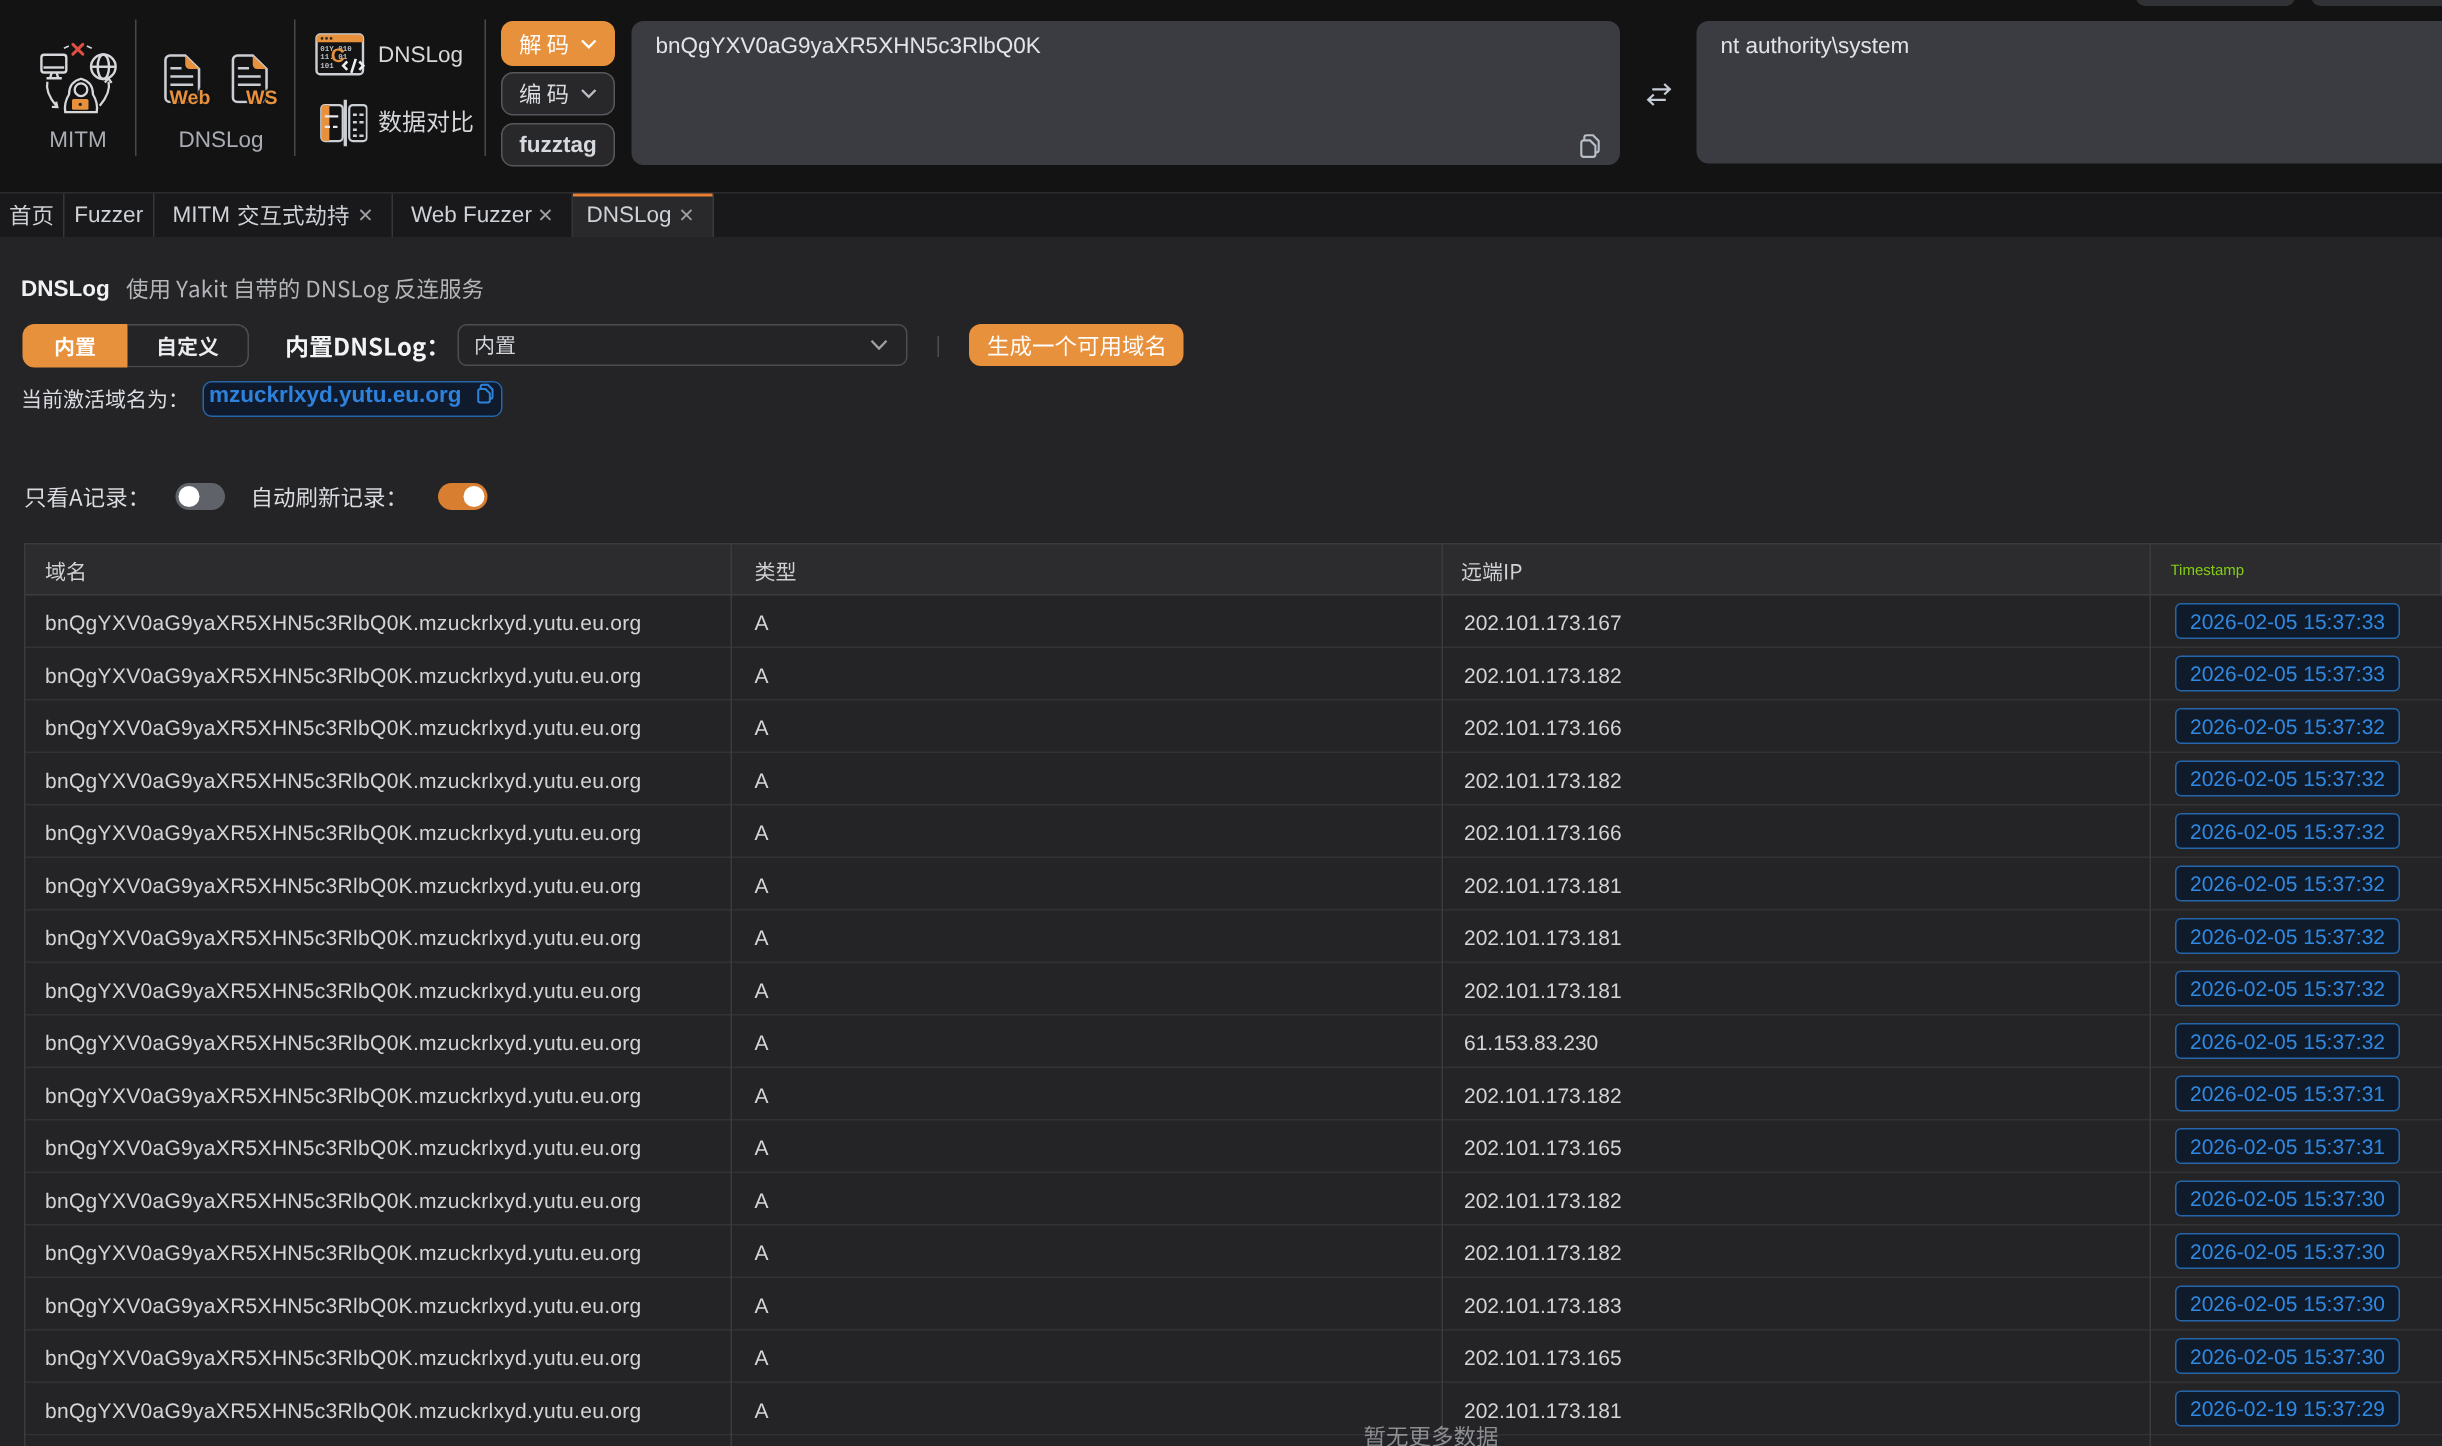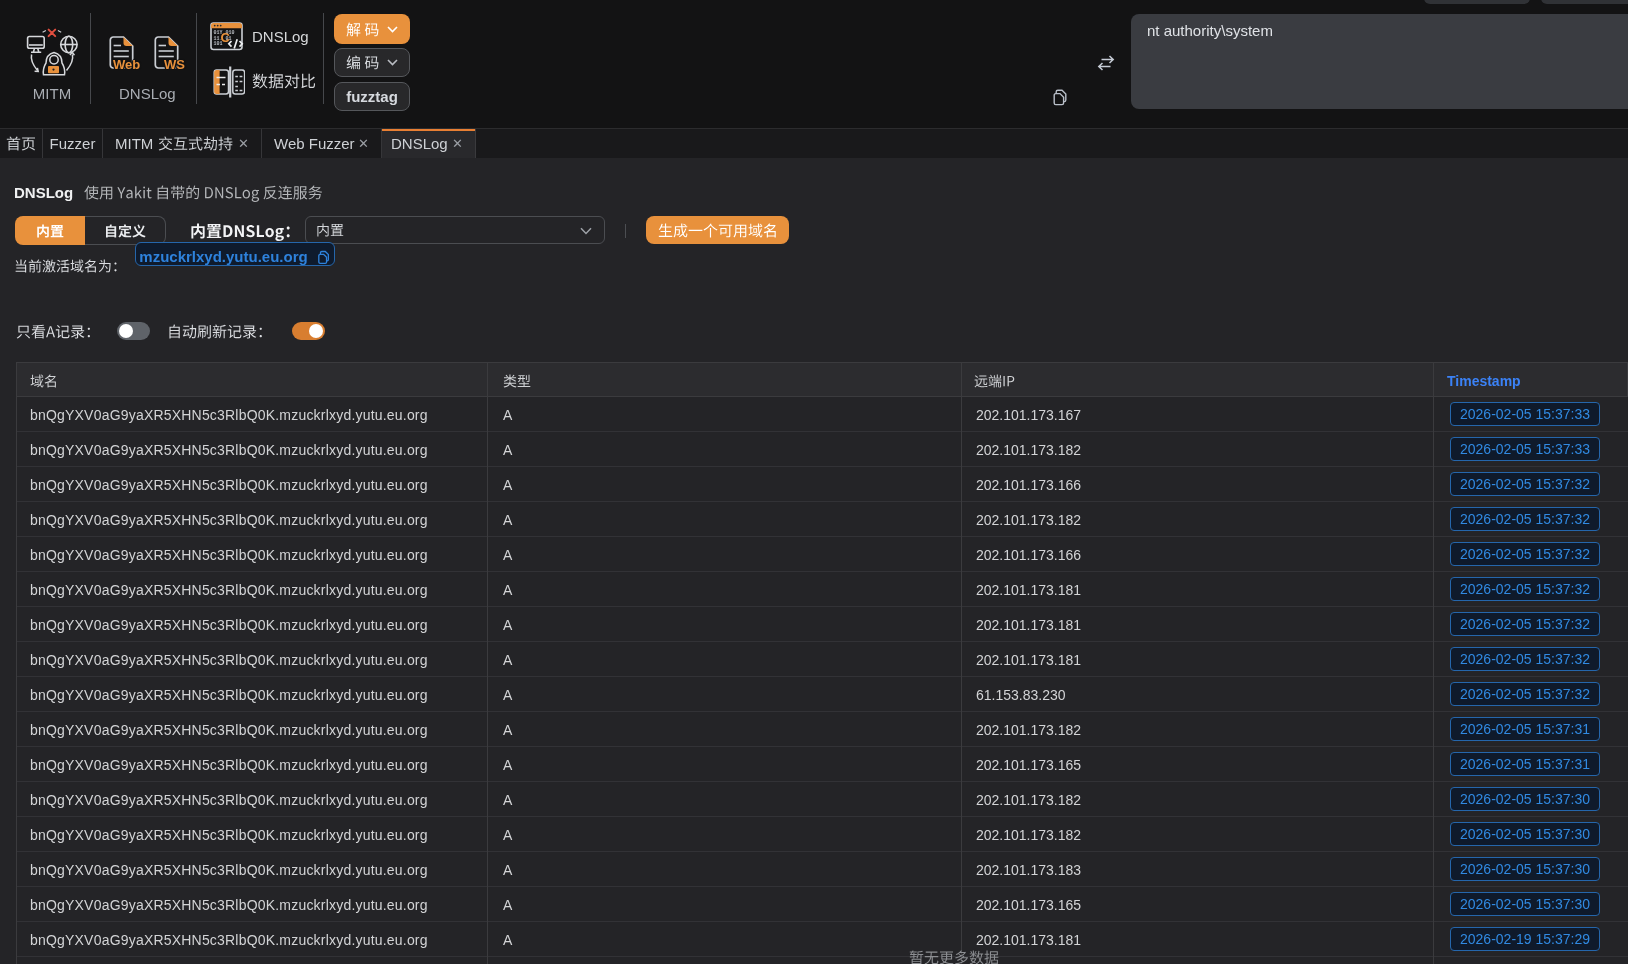--- a/index.html
+++ b/index.html
@@ -112,20 +112,21 @@
 <div style="position:absolute;left:334px;top:48px;width:76px;height:29px;background:#28282a;border:1px solid #55575b;border-radius:8px;display:flex;align-items:center;justify-content:center">
         <svg width="33.4" height="15.0" viewBox="0 -880 2224 1000" style="display:inline-block;overflow:visible">
           <path fill="#dadde1" d="M40 -54 58 15C140 -18 245 -61 346 -103L332 -163C223 -121 114 -79 40 -54ZM61 -423C75 -430 98 -435 205 -450C167 -386 132 -335 116 -316C87 -278 66 -252 45 -248C53 -230 64 -196 68 -182C87 -194 118 -204 339 -255C336 -271 333 -298 334 -317L167 -282C238 -374 307 -486 364 -597L303 -632C286 -593 265 -554 245 -517L133 -505C190 -593 246 -706 287 -815L215 -840C179 -719 112 -587 91 -554C71 -520 55 -496 38 -491C46 -473 57 -438 61 -423ZM624 -350V-202H541V-350ZM675 -350H746V-202H675ZM481 -412V72H541V-143H624V47H675V-143H746V46H797V-143H871V7C871 14 868 16 861 17C854 17 836 17 814 16C822 32 829 56 831 73C867 73 890 71 908 62C926 52 930 35 930 8V-413L871 -412ZM797 -350H871V-202H797ZM605 -826C621 -798 637 -762 648 -732H414V-515C414 -361 405 -139 314 21C329 28 360 50 372 63C465 -99 482 -335 483 -498H920V-732H729C717 -765 697 -811 675 -846ZM483 -668H850V-561H483ZM1634 -205V-137H2016V-205ZM1715 -650C1708 -551 1695 -417 1682 -337H1702L2087 -336C2068 -117 2046 -28 2020 -2C2010 8 2000 10 1982 9C1964 9 1919 9 1871 4C1883 23 1890 52 1892 73C1940 76 1986 76 2012 74C2042 72 2061 65 2080 43C2116 7 2139 -98 2162 -368C2163 -379 2164 -401 2164 -401H2040C2056 -525 2072 -675 2080 -779L2027 -785L2015 -781H1667V-712H2002C1994 -624 1981 -502 1969 -401H1761C1770 -475 1780 -569 1785 -645ZM1275 -787V-718H1397C1369 -565 1324 -423 1253 -328C1265 -308 1282 -266 1287 -247C1306 -272 1324 -299 1340 -329V34H1405V-46H1589V-479H1406C1432 -554 1453 -635 1469 -718H1618V-787ZM1405 -411H1523V-113H1405Z"></path>
         </svg>
         <svg width="11" height="7" viewBox="0 0 11 7" fill="none" style="margin-left:7px">
           <path d="M1 1 L5.5 5.5 L10 1" stroke="#b9bcc2" stroke-width="1.6"></path>
         </svg>
       </div>
 <div style="position:absolute;left:334px;top:82px;width:76px;height:29px;background:#28282a;border:1px solid #55575b;border-radius:8px;display:flex;align-items:center;justify-content:center;font-size:15px;font-weight:bold;color:#d6d9de">fuzztag</div>
 
+<div style="position:absolute;left:421px;top:14px;width:659px;height:96px;background:#3a3c41;border-radius:8px;padding:8px 16px;font-size:15px;color:#e2e4e8">bnQgYXV0aG9yaXR5XHN5c3RlbQ0K</div>
 <svg width="17" height="17" viewBox="0 0 17 17" fill="none" style="position:absolute;left:1052px;top:89px">
 <path d="M4.2 4.8 V2.8 a1.6 1.6 0 0 1 1.6 -1.6 H10 L13.8 5 V11 a1.6 1.6 0 0 1 -1.6 1.6 H11.6" stroke="#b9bfc9" stroke-width="1.4"></path>
 <path d="M3.8 4.6 H8 L11.6 8.2 V14 a1.6 1.6 0 0 1 -1.6 1.6 H3.8 A1.6 1.6 0 0 1 2.2 14 V6.2 a1.6 1.6 0 0 1 1.6 -1.6 Z" stroke="#b9bfc9" stroke-width="1.4"></path>
 </svg>
 <svg width="18" height="20" viewBox="0 0 18 20" fill="none" style="position:absolute;left:1097px;top:53px">
 <g stroke="#c6ccd6" stroke-width="1.5">
           <path d="M4.5 6.5 H15.5 M12.5 3 L16.2 6.5 L12.5 10"></path>
           <path d="M13.5 13.5 H2.5 M5.5 10 L1.8 13.5 L5.5 17"></path>
         </g>
 </svg>
@@ -178,21 +179,21 @@
 <div style="position:absolute;left:625px;top:66px;width:1px;height:14px;background:#4c4e52"></div>
 <div style="position:absolute;left:646px;top:58px;width:143px;height:28px;background:#e8913c;border-radius:8px;display:flex;align-items:center;justify-content:center">
         <svg width="120.0" height="15.0" viewBox="0 -880 8000 1000" style="display:inline-block;overflow:visible">
           <path fill="#ffffff" d="M239 -824C201 -681 136 -542 54 -453C73 -443 106 -421 121 -408C159 -453 194 -510 226 -573H463V-352H165V-280H463V-25H55V48H949V-25H541V-280H865V-352H541V-573H901V-646H541V-840H463V-646H259C281 -697 300 -752 315 -807ZM1544 -839C1544 -782 1546 -725 1549 -670H1128V-389C1128 -259 1119 -86 1036 37C1054 46 1086 72 1099 87C1191 -45 1206 -247 1206 -388V-395H1389C1385 -223 1380 -159 1367 -144C1359 -135 1350 -133 1335 -133C1318 -133 1275 -133 1229 -138C1241 -119 1249 -89 1250 -68C1299 -65 1345 -65 1371 -67C1398 -70 1415 -77 1431 -96C1452 -123 1457 -208 1462 -433C1462 -443 1463 -465 1463 -465H1206V-597H1554C1566 -435 1590 -287 1628 -172C1562 -96 1485 -34 1396 13C1412 28 1439 59 1451 75C1528 29 1597 -26 1658 -92C1704 11 1764 73 1841 73C1918 73 1946 23 1959 -148C1939 -155 1911 -172 1894 -189C1888 -56 1876 -4 1847 -4C1796 -4 1751 -61 1714 -159C1788 -255 1847 -369 1890 -500L1815 -519C1783 -418 1740 -327 1686 -247C1660 -344 1641 -463 1630 -597H1951V-670H1626C1623 -725 1622 -781 1622 -839ZM1671 -790C1735 -757 1812 -706 1850 -670L1897 -722C1858 -756 1779 -805 1716 -836ZM2044 -431V-349H2960V-431ZM3460 -546V79H3538V-546ZM3506 -841C3406 -674 3224 -528 3035 -446C3056 -428 3078 -399 3091 -377C3245 -452 3393 -568 3501 -706C3634 -550 3766 -454 3914 -376C3926 -400 3949 -428 3969 -444C3815 -519 3673 -613 3545 -766L3573 -810ZM4056 -769V-694H4747V-29C4747 -8 4740 -2 4718 0C4694 0 4612 1 4532 -3C4544 19 4558 56 4563 78C4662 78 4732 78 4772 65C4811 52 4825 26 4825 -28V-694H4948V-769ZM4231 -475H4494V-245H4231ZM4158 -547V-93H4231V-173H4568V-547ZM5153 -770V-407C5153 -266 5143 -89 5032 36C5049 45 5079 70 5090 85C5167 0 5201 -115 5216 -227H5467V71H5543V-227H5813V-22C5813 -4 5806 2 5786 3C5767 4 5699 5 5629 2C5639 22 5651 55 5655 74C5749 75 5807 74 5841 62C5875 50 5887 27 5887 -22V-770ZM5227 -698H5467V-537H5227ZM5813 -698V-537H5543V-698ZM5227 -466H5467V-298H5223C5226 -336 5227 -373 5227 -407ZM5813 -466V-298H5543V-466ZM6294 -103 6313 -31C6409 -58 6536 -95 6656 -130L6649 -193C6518 -159 6383 -123 6294 -103ZM6415 -468H6546V-299H6415ZM6357 -529V-238H6607V-529ZM6036 -129 6064 -55C6143 -93 6241 -143 6333 -191L6312 -258L6219 -213V-525H6310V-596H6219V-828H6149V-596H6043V-525H6149V-180C6107 -160 6068 -142 6036 -129ZM6862 -529C6838 -434 6806 -347 6766 -270C6752 -369 6742 -489 6737 -623H6949V-692H6895L6940 -735C6914 -765 6861 -808 6817 -838L6774 -800C6818 -768 6868 -723 6893 -692H6735L6734 -839H6662L6664 -692H6327V-623H6666C6673 -452 6686 -298 6710 -177C6654 -97 6585 -30 6504 22C6520 33 6549 58 6559 71C6623 26 6680 -29 6730 -91C6761 15 6804 79 6865 79C6928 79 6949 36 6961 -97C6945 -104 6922 -120 6907 -136C6903 -32 6894 8 6874 8C6838 8 6807 -57 6784 -167C6847 -266 6895 -383 6930 -515ZM7263 -529C7314 -494 7373 -446 7417 -406C7300 -344 7171 -299 7047 -273C7061 -256 7079 -224 7086 -204C7141 -217 7197 -233 7252 -253V79H7327V27H7773V79H7849V-340H7451C7617 -429 7762 -553 7844 -713L7794 -744L7781 -740H7427C7451 -768 7473 -797 7492 -826L7406 -843C7347 -747 7233 -636 7069 -559C7087 -546 7111 -519 7122 -501C7217 -550 7296 -609 7361 -671H7733C7674 -583 7587 -508 7487 -445C7440 -486 7374 -536 7321 -572ZM7773 -42H7327V-271H7773Z"></path>
         </svg>
       </div>
 
 <div style="position:absolute;left:14px;top:101px;"><svg width="112.0" height="14.0" viewBox="0 -880 8000 1000" style="display:inline-block;overflow:visible">
           <path fill="#dcdee2" d="M121 -769C174 -698 228 -601 250 -536L322 -569C299 -632 244 -726 189 -796ZM801 -805C772 -728 716 -622 673 -555L738 -530C783 -594 839 -693 882 -778ZM115 -38V37H790V81H869V-486H540V-840H458V-486H135V-411H790V-266H168V-194H790V-38ZM1604 -514V-104H1674V-514ZM1807 -544V-14C1807 1 1802 5 1786 5C1769 6 1715 6 1654 4C1665 24 1677 56 1681 76C1758 77 1809 75 1839 63C1870 51 1881 30 1881 -13V-544ZM1723 -845C1701 -796 1663 -730 1629 -682H1329L1378 -700C1359 -740 1316 -799 1278 -841L1208 -816C1244 -775 1281 -721 1300 -682H1053V-613H1947V-682H1714C1743 -723 1775 -773 1803 -819ZM1409 -301V-200H1187V-301ZM1409 -360H1187V-459H1409ZM1116 -523V75H1187V-141H1409V-7C1409 6 1405 10 1391 10C1378 11 1332 11 1281 9C1291 28 1302 57 1307 76C1374 76 1419 75 1446 63C1474 52 1482 32 1482 -6V-523ZM2340 -551H2517V-471H2340ZM2340 -682H2517V-604H2340ZM2064 -786C2114 -750 2173 -696 2203 -659L2249 -708C2219 -744 2157 -794 2107 -829ZM2035 -509C2083 -478 2144 -432 2173 -402L2218 -453C2187 -483 2125 -527 2077 -555ZM2046 26 2107 65C2148 -25 2197 -146 2232 -248L2179 -286C2140 -177 2085 -50 2046 26ZM2692 -841C2674 -685 2640 -534 2582 -432V-738H2444L2479 -830L2401 -841C2396 -811 2384 -771 2374 -738H2278V-415H2575C2590 -403 2614 -377 2624 -366C2640 -392 2655 -422 2669 -454C2684 -359 2708 -257 2748 -163C2707 -82 2653 -16 2579 35C2594 46 2620 70 2629 81C2692 32 2742 -25 2781 -93C2817 -27 2863 33 2922 79C2932 61 2956 32 2970 19C2905 -27 2855 -91 2817 -164C2867 -277 2896 -415 2914 -579H2960V-648H2728C2741 -706 2752 -768 2760 -830ZM2366 -394 2390 -339H2237V-276H2336V-240C2336 -167 2322 -50 2198 37C2215 49 2238 68 2250 81C2345 12 2381 -74 2393 -151H2509C2504 -53 2498 -14 2488 -3C2482 4 2475 6 2462 6C2450 6 2417 5 2381 2C2391 18 2397 44 2399 64C2436 66 2474 65 2494 64C2516 62 2532 56 2546 40C2564 18 2570 -39 2577 -185C2578 -194 2578 -213 2578 -213H2400V-238V-276H2612V-339H2462C2453 -362 2441 -389 2429 -410ZM2849 -579C2836 -451 2816 -339 2782 -244C2742 -348 2720 -462 2707 -566L2711 -579ZM3091 -774C3152 -741 3236 -693 3278 -662L3322 -724C3279 -752 3194 -798 3133 -827ZM3042 -499C3103 -466 3186 -418 3227 -390L3269 -452C3226 -480 3142 -525 3083 -554ZM3065 16 3129 67C3188 -26 3258 -151 3311 -257L3256 -306C3198 -193 3119 -61 3065 16ZM3320 -547V-475H3609V-309H3392V79H3462V36H3819V74H3891V-309H3680V-475H3957V-547H3680V-722C3767 -737 3848 -756 3914 -778L3854 -836C3743 -797 3540 -765 3367 -747C3375 -730 3385 -701 3389 -683C3460 -690 3535 -699 3609 -710V-547ZM3462 -32V-240H3819V-32ZM4294 -103 4313 -31C4409 -58 4536 -95 4656 -130L4649 -193C4518 -159 4383 -123 4294 -103ZM4415 -468H4546V-299H4415ZM4357 -529V-238H4607V-529ZM4036 -129 4064 -55C4143 -93 4241 -143 4333 -191L4312 -258L4219 -213V-525H4310V-596H4219V-828H4149V-596H4043V-525H4149V-180C4107 -160 4068 -142 4036 -129ZM4862 -529C4838 -434 4806 -347 4766 -270C4752 -369 4742 -489 4737 -623H4949V-692H4895L4940 -735C4914 -765 4861 -808 4817 -838L4774 -800C4818 -768 4868 -723 4893 -692H4735L4734 -839H4662L4664 -692H4327V-623H4666C4673 -452 4686 -298 4710 -177C4654 -97 4585 -30 4504 22C4520 33 4549 58 4559 71C4623 26 4680 -29 4730 -91C4761 15 4804 79 4865 79C4928 79 4949 36 4961 -97C4945 -104 4922 -120 4907 -136C4903 -32 4894 8 4874 8C4838 8 4807 -57 4784 -167C4847 -266 4895 -383 4930 -515ZM5263 -529C5314 -494 5373 -446 5417 -406C5300 -344 5171 -299 5047 -273C5061 -256 5079 -224 5086 -204C5141 -217 5197 -233 5252 -253V79H5327V27H5773V79H5849V-340H5451C5617 -429 5762 -553 5844 -713L5794 -744L5781 -740H5427C5451 -768 5473 -797 5492 -826L5406 -843C5347 -747 5233 -636 5069 -559C5087 -546 5111 -519 5122 -501C5217 -550 5296 -609 5361 -671H5733C5674 -583 5587 -508 5487 -445C5440 -486 5374 -536 5321 -572ZM5773 -42H5327V-271H5773ZM6162 -784C6202 -737 6247 -673 6267 -632L6335 -665C6314 -706 6267 -768 6226 -812ZM6499 -371C6550 -310 6609 -226 6635 -173L6701 -209C6674 -261 6613 -342 6561 -401ZM6411 -838V-720C6411 -682 6410 -642 6407 -599H6082V-524H6399C6374 -346 6295 -145 6055 11C6073 23 6101 49 6114 66C6370 -104 6452 -328 6476 -524H6821C6807 -184 6791 -50 6761 -19C6750 -7 6739 -4 6717 -5C6693 -5 6630 -5 6562 -11C6577 11 6587 44 6588 67C6650 70 6713 72 6748 69C6785 65 6808 57 6831 28C6870 -18 6884 -159 6900 -560C6900 -572 6901 -599 6901 -599H6484C6486 -641 6487 -682 6487 -719V-838ZM7250 -486C7290 -486 7326 -515 7326 -560C7326 -606 7290 -636 7250 -636C7210 -636 7174 -606 7174 -560C7174 -515 7210 -486 7250 -486ZM7250 4C7290 4 7326 -26 7326 -71C7326 -117 7290 -146 7250 -146C7210 -146 7174 -117 7174 -71C7174 -26 7210 4 7250 4Z"></path>
         </svg></div>
-<div style="position:absolute;left:135px;top:84px;width:200px;height:24px;background:#0f1b2d;border:1px solid #2566ab;border-radius:6px;display:flex;align-items:flex-end;justify-content:center;font-size:15px;font-weight:bold;color:#2e82dc">mzuckrlxyd.yutu.eu.org<svg width="14" height="15" viewBox="0 0 17 17" fill="none" style="margin-left:9px">
+<div style="position:absolute;left:135px;top:96px;width:200px;height:24px;background:#0f1b2d;border:1px solid #2566ab;border-radius:6px;display:flex;align-items:flex-start;justify-content:center;font-size:15px;font-weight:bold;color:#2e82dc">mzuckrlxyd.yutu.eu.org<svg width="14" height="15" viewBox="0 0 17 17" fill="none" style="margin-left:9px">
 <path d="M4.2 4.8 V2.8 a1.6 1.6 0 0 1 1.6 -1.6 H10 L13.8 5 V11 a1.6 1.6 0 0 1 -1.6 1.6 H11.6" stroke="#2e82dc" stroke-width="1.6"></path>
 <path d="M3.8 4.6 H8 L11.6 8.2 V14 a1.6 1.6 0 0 1 -1.6 1.6 H3.8 A1.6 1.6 0 0 1 2.2 14 V6.2 a1.6 1.6 0 0 1 1.6 -1.6 Z" stroke="#2e82dc" stroke-width="1.6"></path>
 </svg></div>
 
 <div style="position:absolute;left:16px;top:166px;"><svg width="84.1" height="15.0" viewBox="0 -880 5608 1000" style="display:inline-block;overflow:visible">
           <path fill="#dadce0" d="M593 -182C694 -104 818 8 876 80L944 35C882 -38 757 -146 657 -221ZM334 -218C275 -132 157 -31 49 30C66 43 94 67 108 83C219 16 338 -89 413 -188ZM235 -693H765V-383H235ZM158 -766V-311H844V-766ZM1332 -214H1768V-144H1332ZM1332 -267V-335H1768V-267ZM1332 -92H1768V-18H1332ZM1826 -832C1666 -800 1362 -785 1118 -783C1125 -767 1132 -742 1133 -725C1220 -725 1314 -727 1408 -731C1401 -708 1394 -685 1386 -662H1132V-602H1364C1354 -577 1343 -552 1330 -527H1059V-465H1296C1233 -359 1147 -267 1033 -202C1049 -187 1071 -160 1081 -143C1150 -184 1209 -234 1260 -291V82H1332V42H1768V82H1843V-395H1340C1355 -418 1369 -441 1382 -465H1941V-527H1413C1425 -552 1436 -577 1446 -602H1883V-662H1468L1491 -735C1635 -744 1773 -758 1874 -778ZM2004 0H2097L2168 -224H2436L2506 0H2604L2355 -733H2252ZM2191 -297 2227 -410C2253 -493 2277 -572 2300 -658H2304C2328 -573 2351 -493 2378 -410L2413 -297ZM2732 -769C2787 -720 2857 -652 2888 -608L2943 -661C2908 -703 2838 -769 2784 -815ZM2808 61V60C2822 41 2850 20 3016 -98C3008 -113 2997 -143 2992 -163L2888 -92V-526H2654V-453H2814V-93C2814 -44 2783 -10 2765 4C2779 17 2800 45 2808 61ZM3027 -770V-695H3424V-442H3046V-57C3046 41 3082 65 3194 65C3219 65 3398 65 3424 65C3533 65 3559 20 3570 -143C3548 -148 3516 -161 3497 -175C3492 -33 3482 -7 3420 -7C3381 -7 3229 -7 3199 -7C3135 -7 3123 -16 3123 -56V-370H3424V-318H3499V-770ZM3742 -317C3807 -281 3886 -224 3924 -186L3977 -238C3937 -276 3856 -329 3793 -363ZM3742 -784V-715H4348L4344 -623H3772V-554H4340L4334 -462H3675V-395H4069V-212C3924 -152 3773 -91 3676 -54L3716 13C3814 -29 3945 -85 4069 -140V-2C4069 12 4064 16 4048 17C4032 18 3976 18 3917 16C3927 35 3939 63 3943 82C4021 82 4072 82 4103 71C4135 60 4145 42 4145 -1V-236C4231 -106 4356 -9 4512 40C4522 20 4545 -9 4561 -25C4453 -54 4359 -107 4283 -177C4347 -216 4422 -272 4482 -323L4418 -370C4373 -325 4299 -266 4237 -224C4200 -266 4169 -314 4145 -365V-395H4548V-462H4412C4421 -565 4428 -688 4430 -784L4371 -788L4358 -784ZM4858 -486C4898 -486 4934 -515 4934 -560C4934 -606 4898 -636 4858 -636C4818 -636 4782 -606 4782 -560C4782 -515 4818 -486 4858 -486ZM4858 4C4898 4 4934 -26 4934 -71C4934 -117 4898 -146 4858 -146C4818 -146 4782 -117 4782 -71C4782 -26 4818 4 4858 4Z"></path>
         </svg></div>
 <div style="position:absolute;left:117px;top:164px;width:33px;height:18px;border-radius:9px;background:#5f6369">
         <div style="position:absolute;left:2px;top:2px;width:14px;height:14px;border-radius:50%;background:#fff"></div>
       </div>
@@ -213,21 +214,21 @@
   <div class="hdr" style="left:487px">
         <svg width="28.0" height="14.0" viewBox="0 -880 2000 1000" style="display:inline-block;overflow:visible">
           <path fill="#d0d2d5" d="M746 -822C722 -780 679 -719 645 -680L706 -657C742 -693 787 -746 824 -797ZM181 -789C223 -748 268 -689 287 -650L354 -683C334 -722 287 -779 244 -818ZM460 -839V-645H72V-576H400C318 -492 185 -422 53 -391C69 -376 90 -348 101 -329C237 -369 372 -448 460 -547V-379H535V-529C662 -466 812 -384 892 -332L929 -394C849 -442 706 -516 582 -576H933V-645H535V-839ZM463 -357C458 -318 452 -282 443 -249H67V-179H416C366 -85 265 -23 46 11C60 28 79 60 85 80C334 36 445 -47 498 -172C576 -31 714 49 916 80C925 59 946 27 963 10C781 -11 647 -74 574 -179H936V-249H523C531 -283 537 -319 542 -357ZM1635 -783V-448H1704V-783ZM1822 -834V-387C1822 -374 1818 -370 1802 -369C1787 -368 1737 -368 1680 -370C1691 -350 1701 -321 1705 -301C1776 -301 1825 -302 1855 -314C1885 -325 1893 -344 1893 -386V-834ZM1388 -733V-595H1264V-601V-733ZM1067 -595V-528H1189C1178 -461 1145 -393 1059 -340C1073 -330 1098 -302 1108 -288C1210 -351 1248 -441 1259 -528H1388V-313H1459V-528H1573V-595H1459V-733H1552V-799H1100V-733H1195V-602V-595ZM1467 -332V-221H1151V-152H1467V-25H1047V45H1952V-25H1544V-152H1848V-221H1544V-332Z"></path>
         </svg>
       </div>
   <div class="hdr" style="left:958px">
         <svg width="41.0" height="14.0" viewBox="0 -880 2926 1000" style="display:inline-block;overflow:visible">
           <path fill="#d0d2d5" d="M64 -737C123 -696 202 -638 241 -602L291 -659C250 -692 170 -748 112 -786ZM377 -776V-708H883V-776ZM252 -490H43V-420H179V-101C136 -82 87 -39 39 14L89 79C139 13 189 -46 222 -46C245 -46 280 -13 320 12C390 55 473 67 595 67C703 67 875 62 943 57C944 35 956 -1 965 -21C863 -10 712 -2 598 -2C486 -2 402 -9 336 -51C296 -75 273 -95 252 -105ZM311 -555V-487H482C472 -309 445 -200 288 -138C305 -125 326 -96 334 -79C508 -153 545 -282 555 -487H674V-193C674 -118 692 -96 764 -96C778 -96 844 -96 859 -96C921 -96 940 -130 946 -259C927 -264 897 -275 883 -288C880 -179 876 -164 851 -164C838 -164 784 -164 773 -164C749 -164 746 -168 746 -194V-487H943V-555ZM1050 -652V-582H1387V-652ZM1082 -524C1104 -411 1122 -264 1126 -165L1186 -176C1182 -275 1163 -420 1140 -534ZM1150 -810C1175 -764 1204 -701 1216 -661L1283 -684C1270 -724 1241 -784 1214 -830ZM1407 -320V79H1475V-255H1563V70H1623V-255H1715V68H1775V-255H1868V10C1868 19 1865 22 1856 22C1848 23 1823 23 1795 22C1803 39 1813 64 1816 82C1861 82 1888 81 1909 70C1930 60 1934 43 1934 11V-320H1676L1704 -411H1957V-479H1376V-411H1620C1615 -381 1608 -348 1602 -320ZM1419 -790V-552H1922V-790H1850V-618H1699V-838H1627V-618H1489V-790ZM1290 -543C1278 -422 1254 -246 1230 -137C1160 -120 1094 -105 1044 -95L1061 -20C1155 -44 1276 -75 1394 -105L1385 -175L1289 -151C1313 -258 1338 -412 1355 -531ZM2101 0H2193V-733H2101ZM2394 0H2486V-292H2607C2768 -292 2877 -363 2877 -518C2877 -678 2767 -733 2603 -733H2394ZM2486 -367V-658H2591C2720 -658 2785 -625 2785 -518C2785 -413 2724 -367 2595 -367Z"></path>
         </svg>
       </div>
-  <div class="hdr" style="left:1431px;font-size:14px;font-weight:bold;color:#3b82f6">Timestamp</div>
+  <div class="hdr" style="left:1431px;font-size:10px;font-weight:normal;color:#84cc16">Timestamp</div>
 </div>
 <div style="position:absolute;left:16px;top:397px;width:1612px;height:35px;border-bottom:1px solid #323236;box-sizing:border-box;">
   <div class="ct" style="left:14px;letter-spacing:0.2px;">bnQgYXV0aG9yaXR5XHN5c3RlbQ0K.mzuckrlxyd.yutu.eu.org</div>
   <div class="ct" style="left:487px;">A</div>
   <div class="ct" style="left:960px;">202.101.173.167</div>
   <div class="tstag">2026-02-05 15:37:33</div>
 </div>
 <div style="position:absolute;left:16px;top:432px;width:1612px;height:35px;border-bottom:1px solid #323236;box-sizing:border-box;">
   <div class="ct" style="left:14px;letter-spacing:0.2px;">bnQgYXV0aG9yaXR5XHN5c3RlbQ0K.mzuckrlxyd.yutu.eu.org</div>
   <div class="ct" style="left:487px;">A</div>

